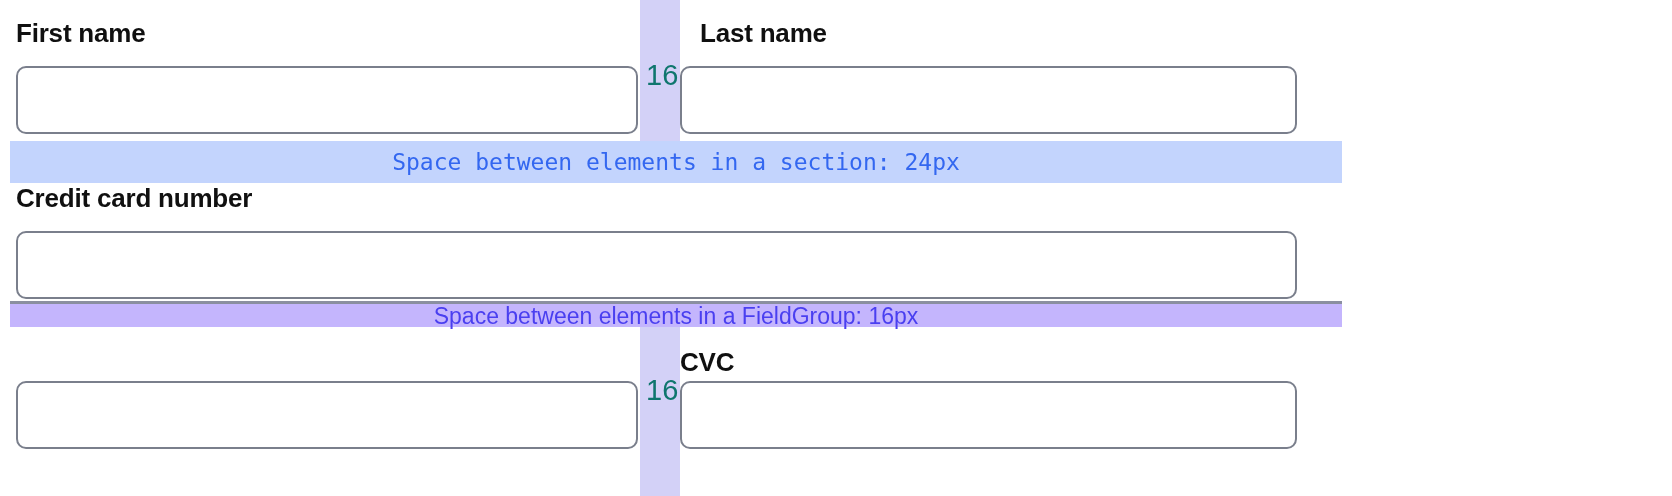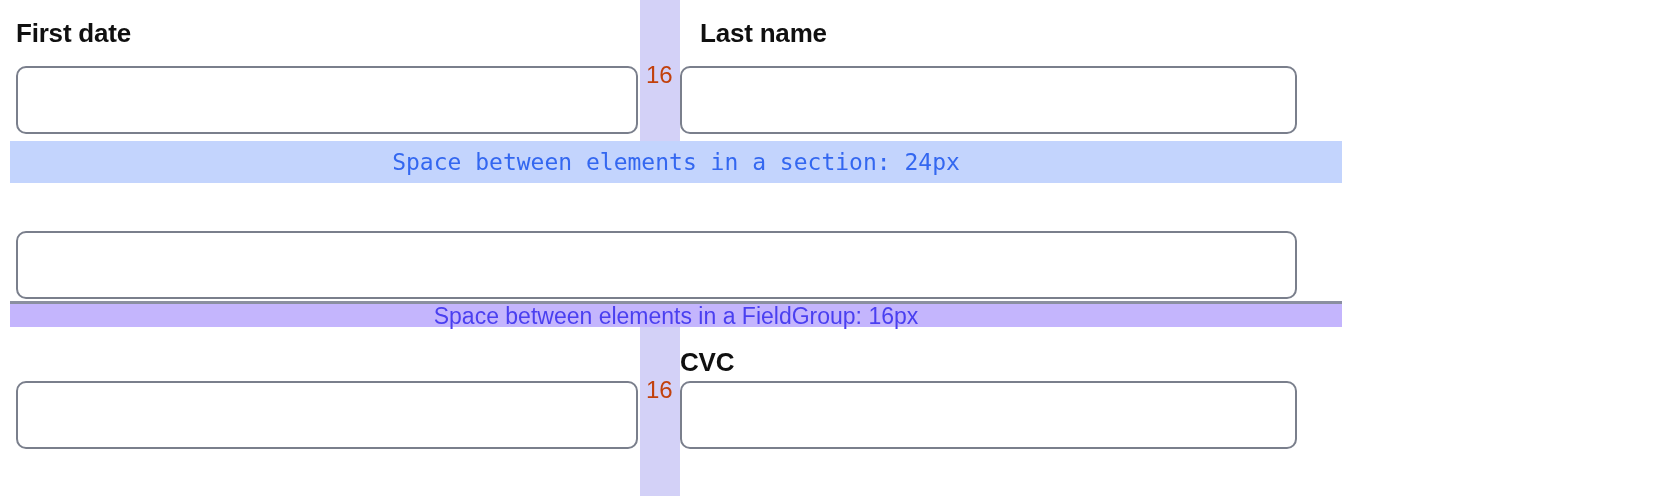--- a/index.html
+++ b/index.html
@@ -68,22 +68,22 @@
   
   .gap-strip-v {
     background: #d3d1f7;
     width: 40px;
   }
   #gap-strip-top    { left: 640px; top: 0px;   height: 141px; }
   #gap-strip-bottom { left: 640px; top: 327px; height: 169px; }
 
   .gap-strip-label {
     position: absolute;
-    font-size: 24px;
-    color: #c2410c;
+    font-size: 29px;
+    color: #0f766e;
     line-height: 24px;
     white-space: nowrap;
   }
   #gap-label-top    { left: 646px; top: 63px;  }
   #gap-label-bottom { left: 646px; top: 378px; }
 
   
   .gap-bar {
     left: 10px;
     width: 1332px;
@@ -127,30 +127,31 @@
 <body>
 
 <div id="canvas">
 
   <div class="abs gap-strip-v" id="gap-strip-top"></div>
   <div class="gap-strip-label" id="gap-label-top">16</div>
 
   <div class="abs gap-strip-v" id="gap-strip-bottom"></div>
   <div class="gap-strip-label" id="gap-label-bottom">16</div>
 
-  <div class="abs field-label" id="label-first-name">First date</div>
+  <div class="abs field-label" id="label-first-name">First name</div>
   <input class="abs field-input" id="input-first-name" type="text" placeholder="" style="">
 
   <div class="abs field-label" id="label-last-name">Last name</div>
   <input class="abs field-input" id="input-last-name" type="text" placeholder="" style="">
 
   <div class="abs gap-bar" id="bar-section">
     <span class="gap-bar-text">Space between elements in a section: 24px</span>
   </div>
 
+  <div class="abs field-label" id="label-credit-card">Credit card number</div>
   <input class="abs field-input" id="input-credit-card" type="text" placeholder="" style="">
 
   <div class="abs gap-bar" id="bar-fieldgroup">
     <span class="gap-bar-text">Space between elements in a FieldGroup: 16px</span>
   </div>
 
   <input class="abs field-input" id="input-expiration" type="text" placeholder="" style="">
 
   <div class="abs field-label" id="label-cvc">CVC</div>
   <input class="abs field-input" id="input-cvc" type="text" placeholder="" style="">

